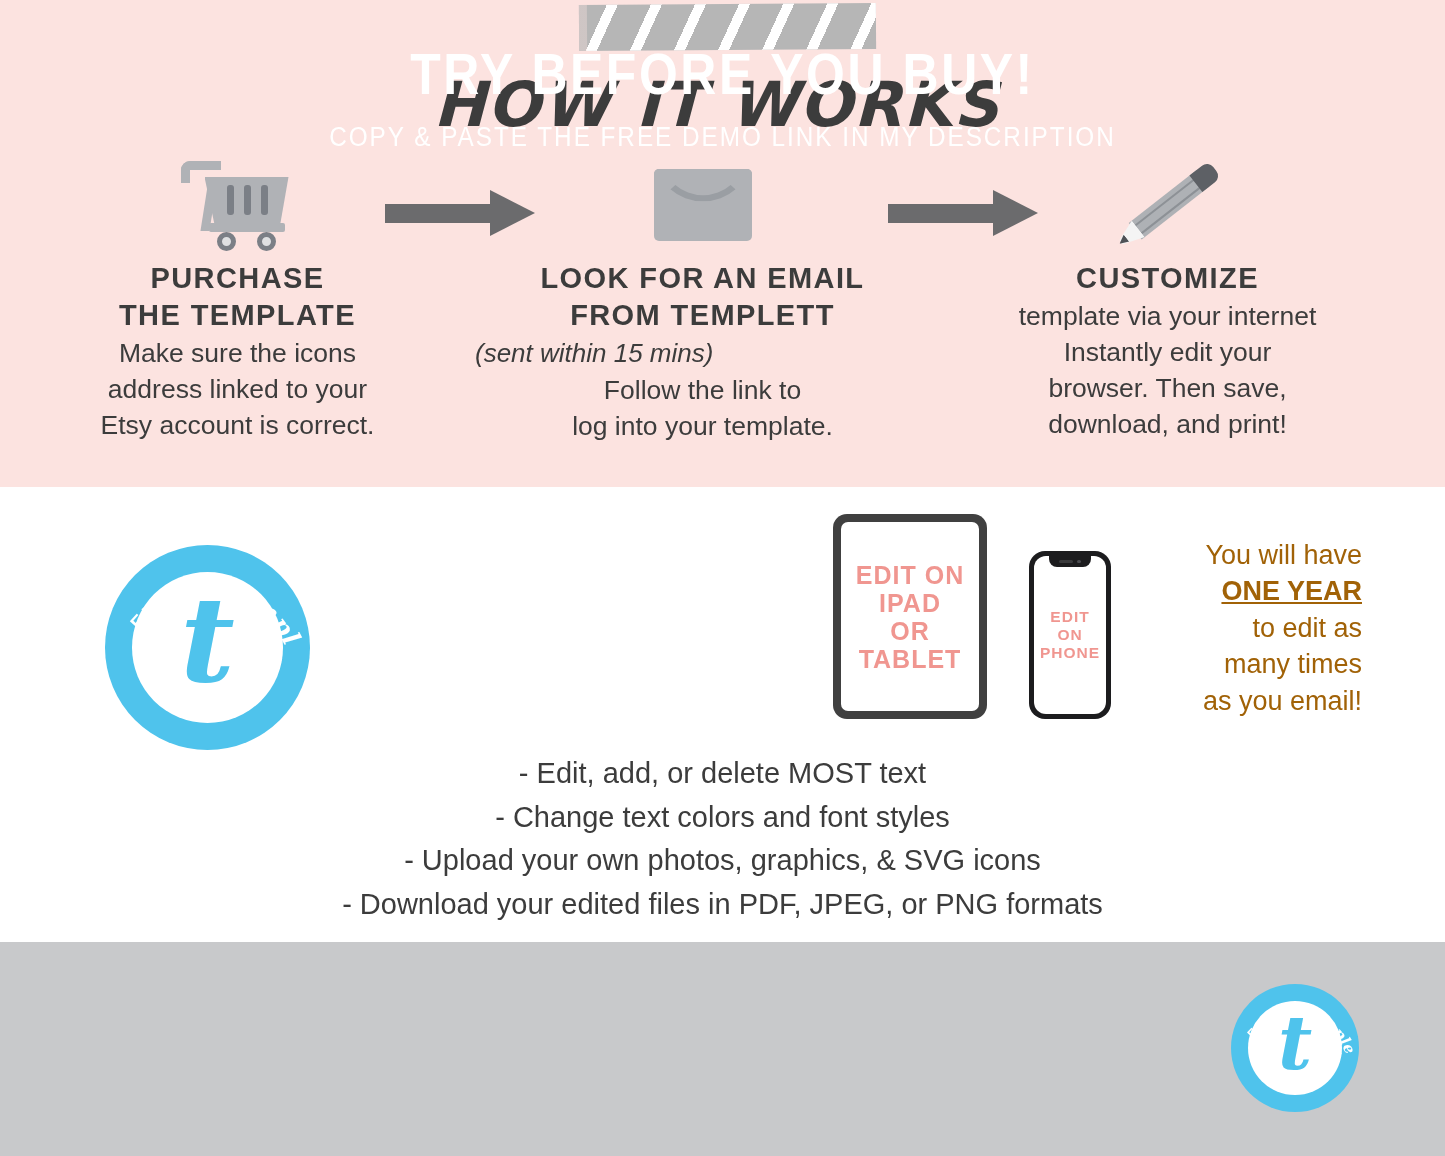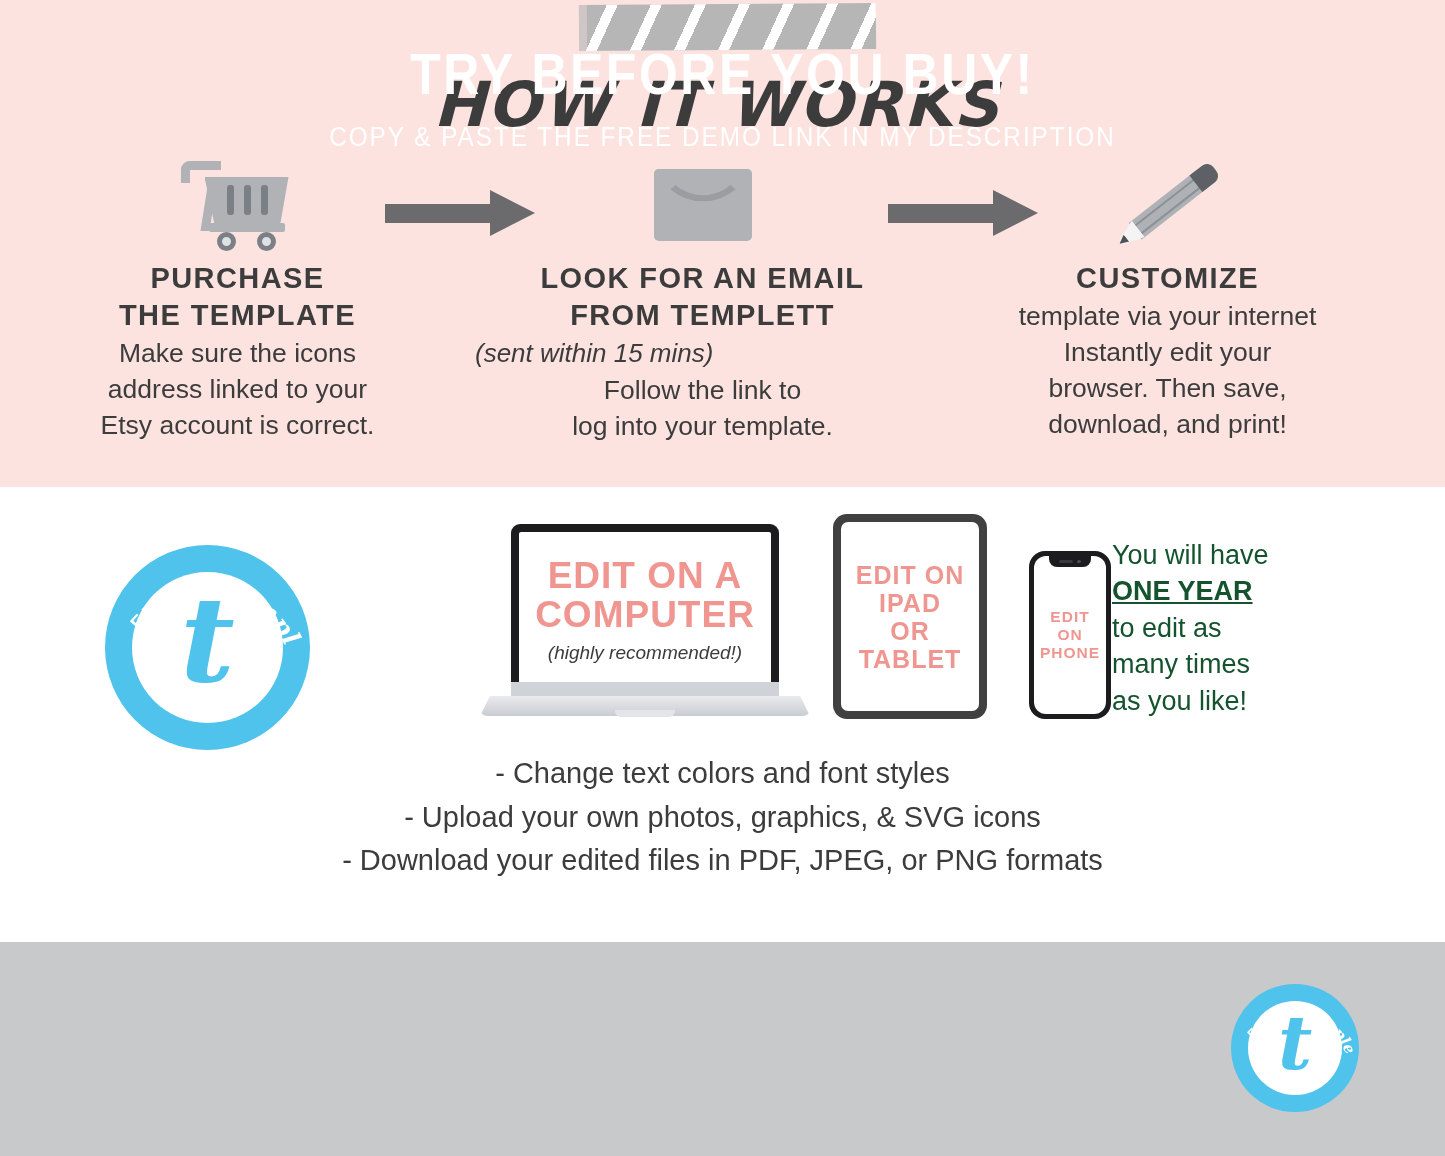--- a/index.html
+++ b/index.html
@@ -154,22 +154,22 @@
   .phone .screen{ position:relative; width:100%; height:100%; background:#fff; border-radius:12px;
     display:flex; align-items:center; justify-content:center; overflow:hidden;}
   .phone .notch{ position:absolute; left:50%; transform:translateX(-50%); top:0;
     width:42px; height:11px; background:#1c1c1e; border-radius:0 0 8px 8px;
     display:flex; align-items:center; justify-content:center; gap:4px;}
   .phone .spk{ width:14px; height:2.5px; background:#3a3a3c; border-radius:2px;}
   .phone .cam{ width:3.5px; height:3.5px; background:#4a4a4e; border-radius:50%;}
   .phone .dev-title{ font-size:15.5px; line-height:1.18;}
 
   .oneyear{
-    position:absolute; left:1112px; top:537px; width:250px; text-align:left;
-    font-size:27px; line-height:1.35; color:#14532d;
+    position:absolute; left:1112px; top:537px; width:250px; text-align:right;
+    font-size:27px; line-height:1.35; color:#a16207;
   }
   .oneyear b{ font-weight:700;text-decoration:underline; }
 
   .bullets{
     position:absolute; left:0; top:752px; width:1445px; text-align:center;
   }
   .bullets li{ list-style:none; font-size:29px; line-height:1.5; color:#3c3c3c;}
 
   
   .footer{ position:absolute; left:0; top:942px; width:1445px; height:214px; background:#c8c9cb;}
@@ -296,34 +296,20 @@
         <textPath href="#arcTop" startOffset="58%">templett</textPath>
       </text>
       <text font-size="18" letter-spacing="1.8">
         <textPath href="#arcBot" startOffset="10%">EDITABLE TEMPLATE</textPath>
       </text>
     </svg>
     <div class="tletter">t</div>
   </div>
 
 
-  <div class="laptop">
-    <div class="lid">
-      <div class="screen">
-        <div class="dev-title">
-          <div>EDIT ON A</div>
-          <div>COMPUTER</div>
-        </div>
-        <div class="dev-note">(highly recommended!)</div>
-      </div>
-    </div>
-    <div class="hinge"></div>
-    <div class="base"></div>
-    <div class="notchbar"></div>
-  </div>
 
   <div class="tablet">
     <div class="screen">
       <div class="dev-title">
         <div>EDIT ON</div>
         <div>IPAD</div>
         <div>OR</div>
         <div>TABLET</div>
       </div>
     </div>
@@ -341,24 +327,25 @@
         <div>PHONE</div>
       </div>
     </div>
   </div>
 
   <div class="oneyear">
     <div>You will have</div>
     <div><b>ONE YEAR</b></div>
     <div>to edit as</div>
     <div>many times</div>
-    <div>as you like!</div>
+    <div>as you email!</div>
   </div>
 
   <ul class="bullets">
+    <li>- Edit, add, or delete MOST text</li>
     <li>- Change text colors and font styles</li>
     <li>- Upload your own photos, graphics, &amp; SVG icons</li>
     <li>- Download your edited files in PDF, JPEG, or PNG formats</li>
   </ul>
 
   <div class="footer"></div>
   <div class="footer-main">TRY BEFORE YOU BUY!</div>
   <div class="footer-sub">COPY &amp; PASTE THE FREE DEMO LINK IN MY DESCRIPTION</div>
 
   <div class="badge badge-footer">

